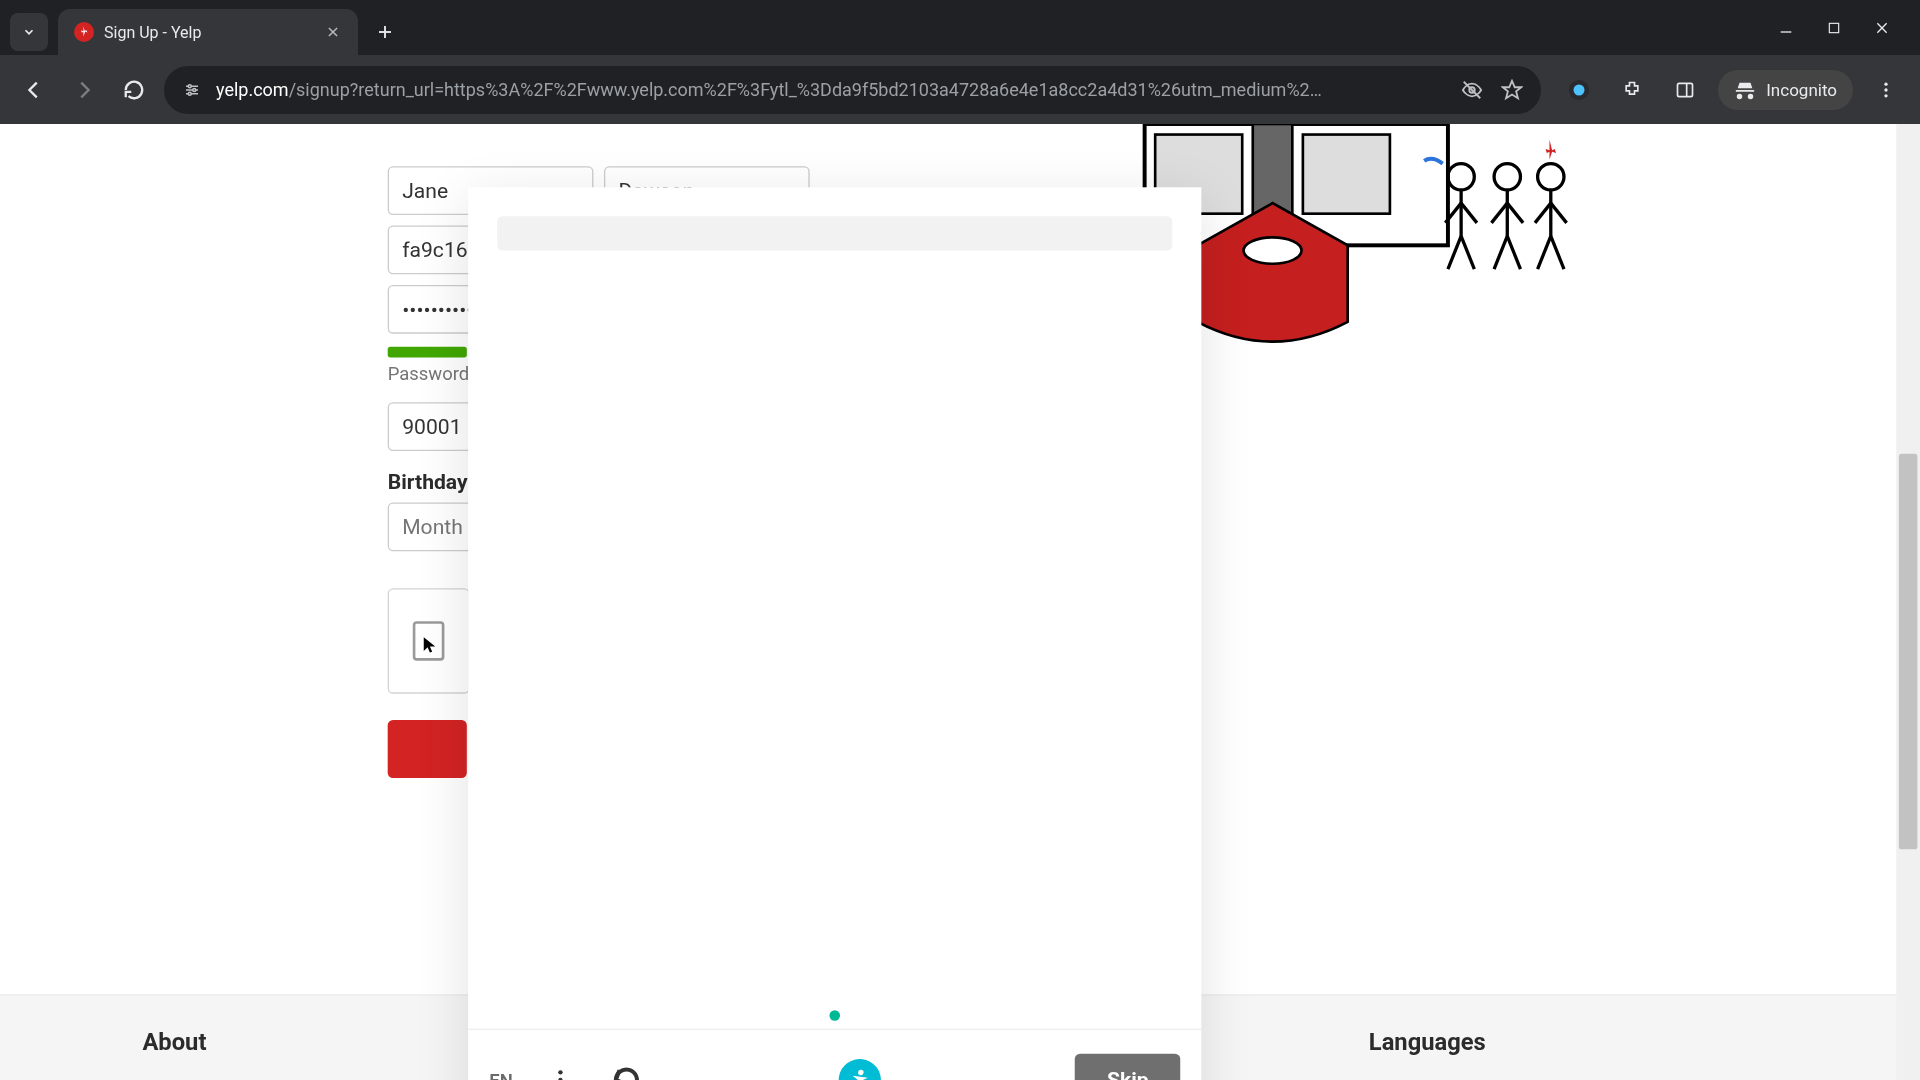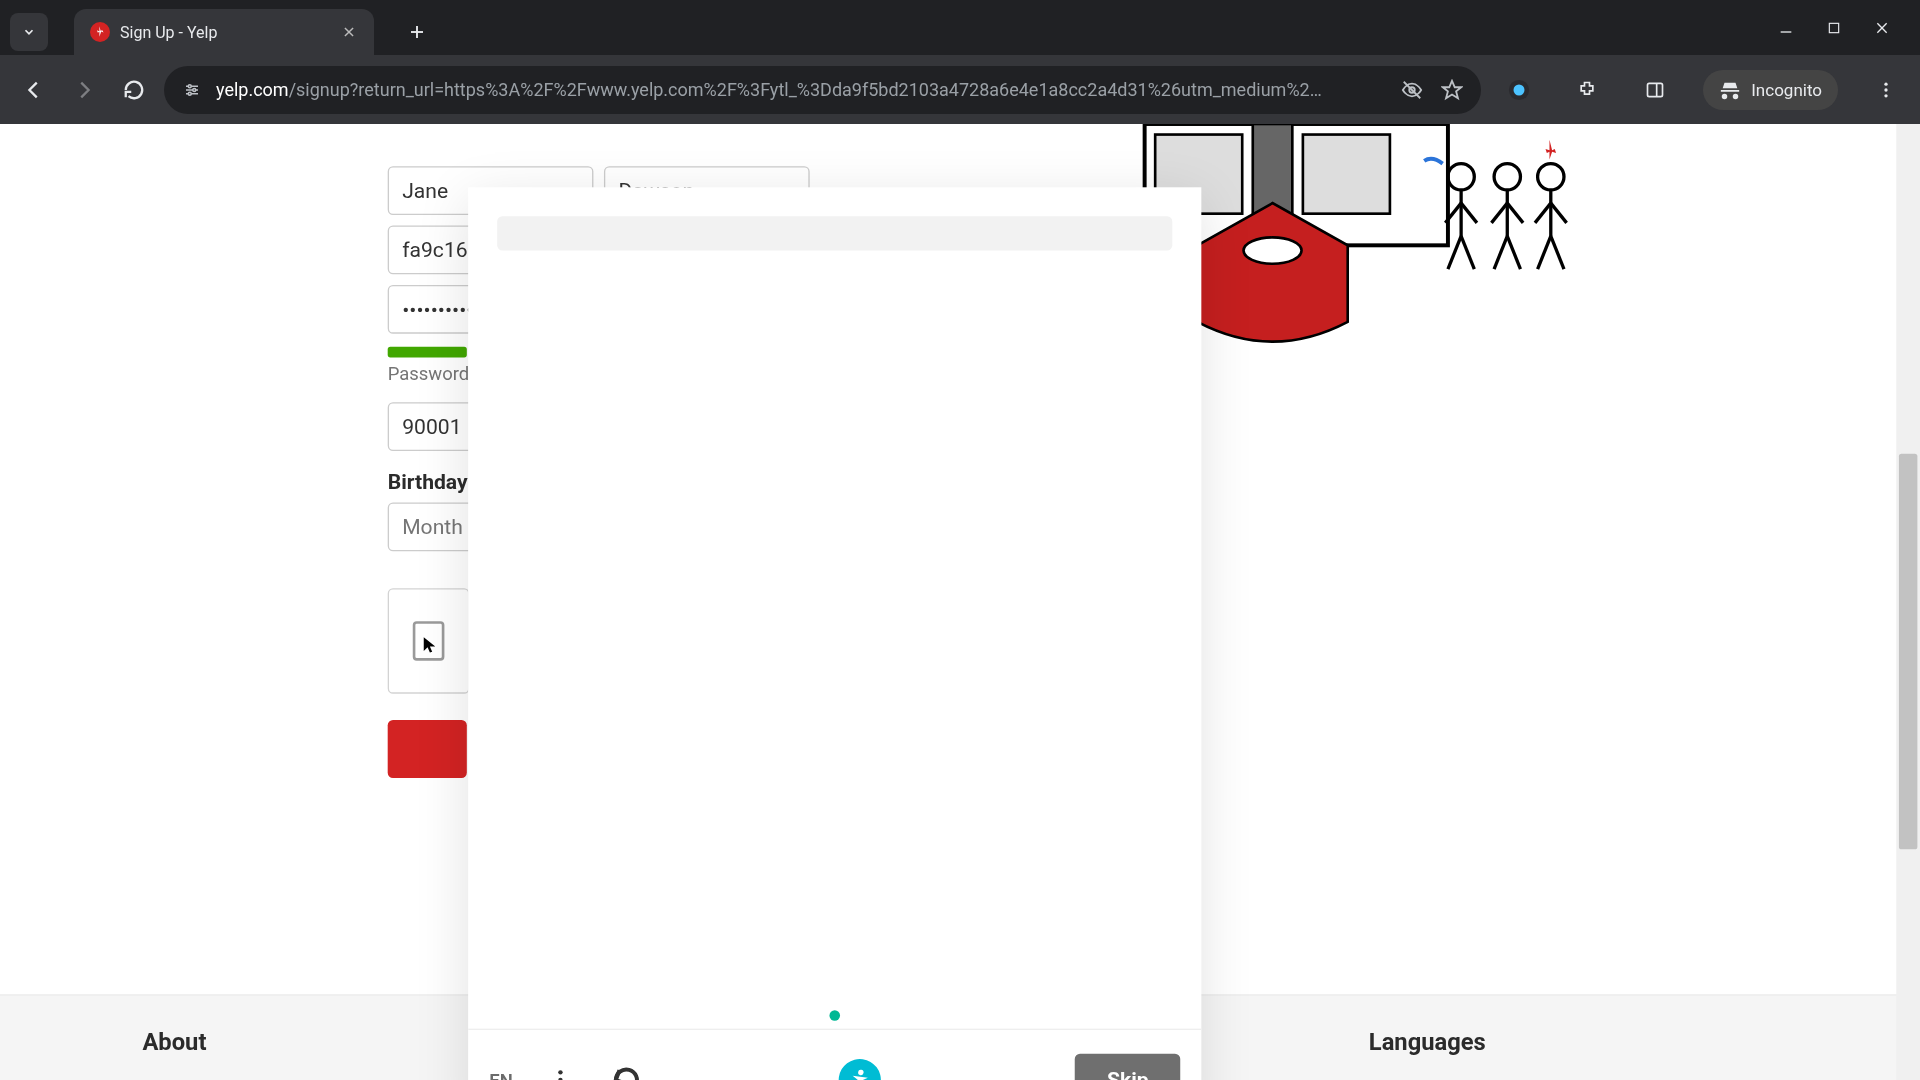--- a/index.html
+++ b/index.html
@@ -1,40 +1,40 @@
 <!DOCTYPE html>
 <html><head>
 <meta charset="utf-8">
 <style>
 * { margin: 0; padding: 0; box-sizing: border-box; font-family: -apple-system, BlinkMacSystemFont, "Segoe UI", Roboto, Helvetica, Arial, sans-serif; }
 html, body { width: 1920px; height: 1080px; overflow: hidden; background: #fff; }
 
 
 .chrome { width: 1920px; height: 124px; background: #202124; color: #e8eaed; display: flex; flex-direction: column; }
-.tabbar { height: 55px; background: #202124; display: flex; align-items: flex-end; padding-left: 10px; gap: 16px; }
+.tabbar { height: 55px; background: #202124; display: flex; align-items: flex-end; padding-left: 10px; gap: 0; }
 .tab-search-btn { width: 38px; height: 38px; border-radius: 8px; background: #35363a; display:flex; align-items:center; justify-content:center; margin-bottom: 4px; margin-right: 10px; }
 .tab { height: 46px; background: #35363a; border-radius: 12px 12px 0 0; display:flex; align-items:center; padding: 0 16px; gap: 10px; min-width: 300px; position: relative; }
 .tab .favicon { width: 20px; height: 20px; border-radius: 50%; background: #d32323; display:flex; align-items:center; justify-content:center; }
 .tab .favicon svg { width: 14px; height:14px; }
 .tab-title { font-size: 16px; color:#e8eaed; flex: 1; white-space: nowrap; overflow:hidden; text-overflow:ellipsis; }
 .tab-close { width: 18px; height: 18px; display:flex; align-items:center; justify-content:center; color:#bbb; }
 .newtab { width: 38px; height: 38px; display:flex; align-items:center; justify-content:center; color:#e8eaed; margin-left: 8px; margin-bottom: 4px; }
 .window-controls { margin-left:auto; display:flex; gap: 28px; padding-right: 28px; align-items:center; height: 55px; }
 .window-controls .wc { width: 20px; height: 20px; color:#e8eaed; display:flex; align-items:center; justify-content:center; }
 
 .toolbar { height: 69px; background: #35363a; display:flex; align-items:center; padding: 0 14px; gap: 10px; }
 .tb-btn { width: 40px; height: 40px; border-radius: 50%; display:flex; align-items:center; justify-content:center; color:#bdc1c6; }
 .tb-btn.disabled { opacity: .4; }
 .omnibox { flex:1; height: 48px; background: #202124; border-radius: 24px; display:flex; align-items:center; padding: 0 18px; gap: 14px; color:#e8eaed; font-size: 18px; }
 .omnibox .lock { width:20px; height:20px; display:flex; align-items:center; justify-content:center; color:#bdc1c6; }
 .omnibox .url { flex:1; white-space:nowrap; overflow:hidden; text-overflow: ellipsis; }
 .omnibox .url .domain { color:#fff; }
 .omnibox .url .path { color:#9aa0a6; }
 .omnibox .right-icons { display:flex; gap: 18px; align-items:center; color:#bdc1c6; }
-.right-cluster { display:flex; align-items:flex-start; gap: 28px; padding-left: 8px; }
+.right-cluster { display:flex; align-items:flex-start; gap: 13px; padding-left: 8px; }
 .incognito-pill { height: 40px; background: #444; border-radius: 20px; display:flex; align-items:center; gap: 10px; padding: 0 16px; color:#e8eaed; font-size: 17px; }
 
 
 .viewport-wrap { width:1920px; height: calc(1080px - 124px); overflow:hidden; position:relative; background:#84cc16; }
 .page { width:1456px; height: calc((1080px - 124px) / 1.3187); transform: scale(1.3187); transform-origin: top left; position:relative; background:#fff; }
 
 
 .form-col { position:absolute; left: 294px; top: 0; width: 320px; }
 .text-input { border: 1px solid #ccc; border-radius: 4px; padding: 8px 10px; font-size: 16px; color:#333; background:#fff; }
 .text-input.placeholder { color:#767676; }

